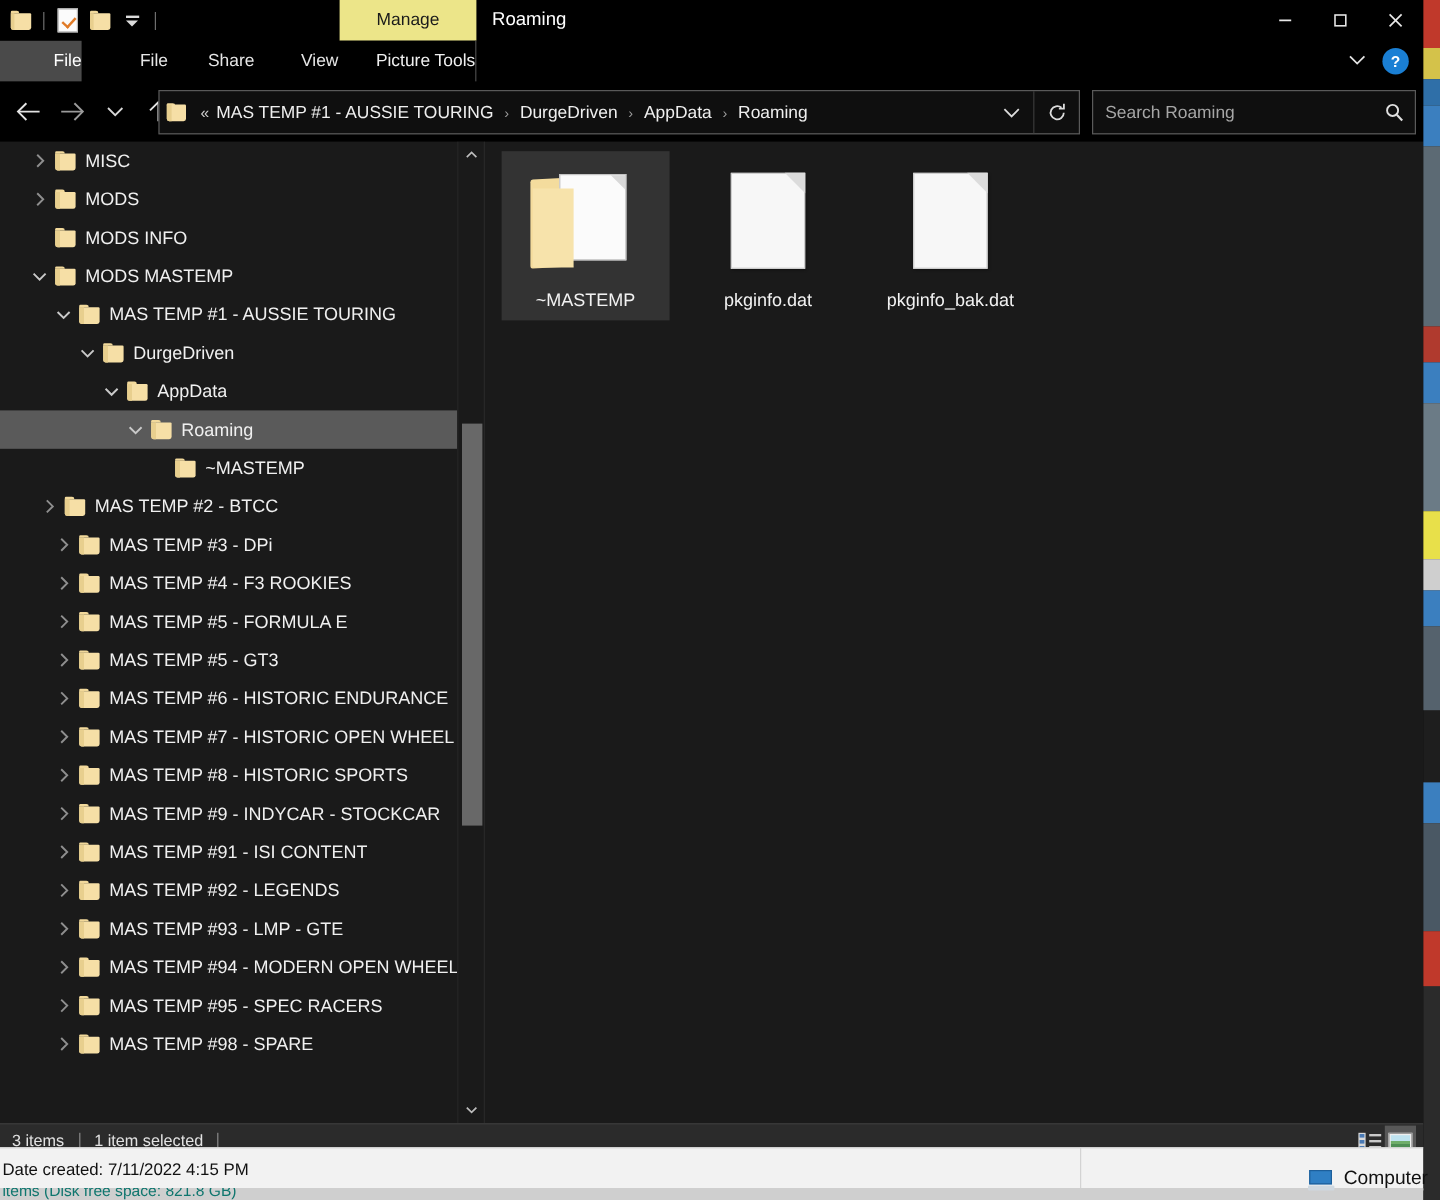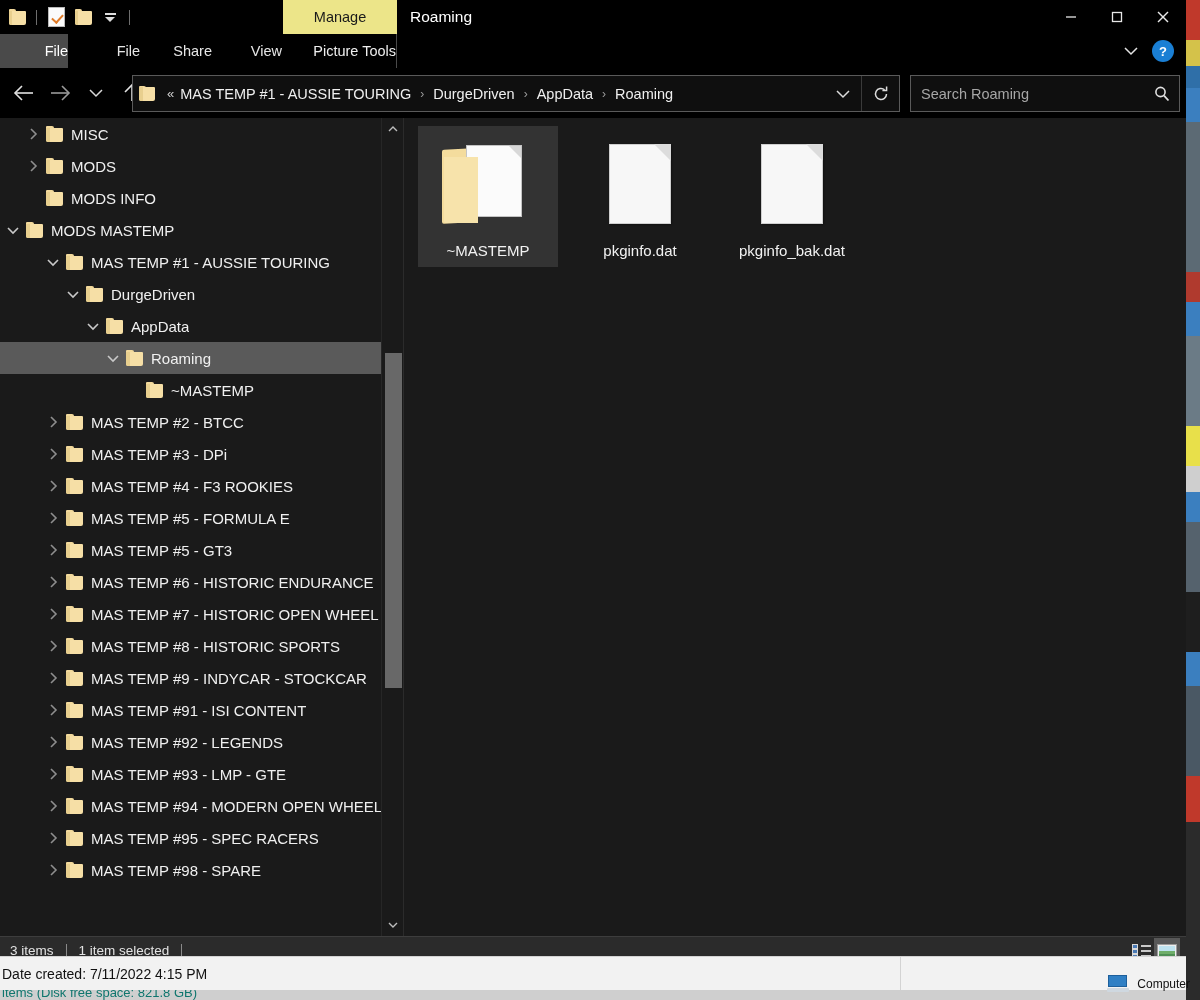--- a/index.html
+++ b/index.html
@@ -273,21 +273,21 @@
     position: absolute; bottom: 0; left: 0; width: 1186px; height: 10px;
     background: #cfcfcf; overflow: hidden;
   }
   #underrow span { color: #0f766e; font-size: 13px; position: absolute; top: -5px; left: 2px; white-space: nowrap; }
 
   
   #taskitem {
     position: absolute; bottom: 4px; right: 0;
     display: flex; align-items: center; gap: 8px;
     padding: 4px 10px;
-    color: #111; font-size: 12px;
+    color: #111; font-size: 16px;
   }
   .monitor-ico { position: relative; width: 22px; height: 17px; }
   .monitor-ico .screen { position: absolute; left: 1px; top: 0; width: 19px; height: 12px; background: #2f7fc4; border: 1px solid #1d5f9b; }
   .monitor-ico .base { position: absolute; left: 0px; bottom: 0; width: 22px; height: 4px; background: #cfd8e0; border-radius: 1px; }
 </style>
 </head>
 <body>
 
 <div id="app">
 
@@ -497,21 +497,21 @@
             </div>
             <div class="tree-row" style="padding-left: 20px;">
               <span class="tw empty"></span>
               <span class="folder-ico tree-ico" style="width: 17px; height: 17px;">
                 <span class="tab-top"></span>
                 <span class="body"></span>
                 <span class="spine"></span>
               </span>
               <span class="tree-label">MODS INFO</span>
             </div>
-            <div class="tree-row" style="">
+            <div class="tree-row" style="padding-left: 20px;">
               <span class="tw expanded">
                 <svg width="14" height="10" viewBox="0 0 14 10">
                   <polyline points="2,3 7,8 12,3" fill="none" stroke="#c9c9c9" stroke-width="1.6"></polyline>
                 </svg>
               </span>
               <span class="folder-ico tree-ico" style="width: 17px; height: 17px;">
                 <span class="tab-top"></span>
                 <span class="body"></span>
                 <span class="spine"></span>
               </span>
@@ -571,21 +571,21 @@
             </div>
             <div class="tree-row" style="padding-left: 120px;">
               <span class="tw empty"></span>
               <span class="folder-ico tree-ico" style="width: 17px; height: 17px;">
                 <span class="tab-top"></span>
                 <span class="body"></span>
                 <span class="spine"></span>
               </span>
               <span class="tree-label">~MASTEMP</span>
             </div>
-            <div class="tree-row" style="padding-left: 40px;">
+            <div class="tree-row" style="padding-left: 28px;">
               <span class="tw collapsed">
                 <svg width="10" height="14" viewBox="0 0 10 14">
                   <polyline points="3,2 8,7 3,12" fill="none" stroke="#8e8e8e" stroke-width="1.6"></polyline>
                 </svg>
               </span>
               <span class="folder-ico tree-ico" style="width: 17px; height: 17px;">
                 <span class="tab-top"></span>
                 <span class="body"></span>
                 <span class="spine"></span>
               </span>

